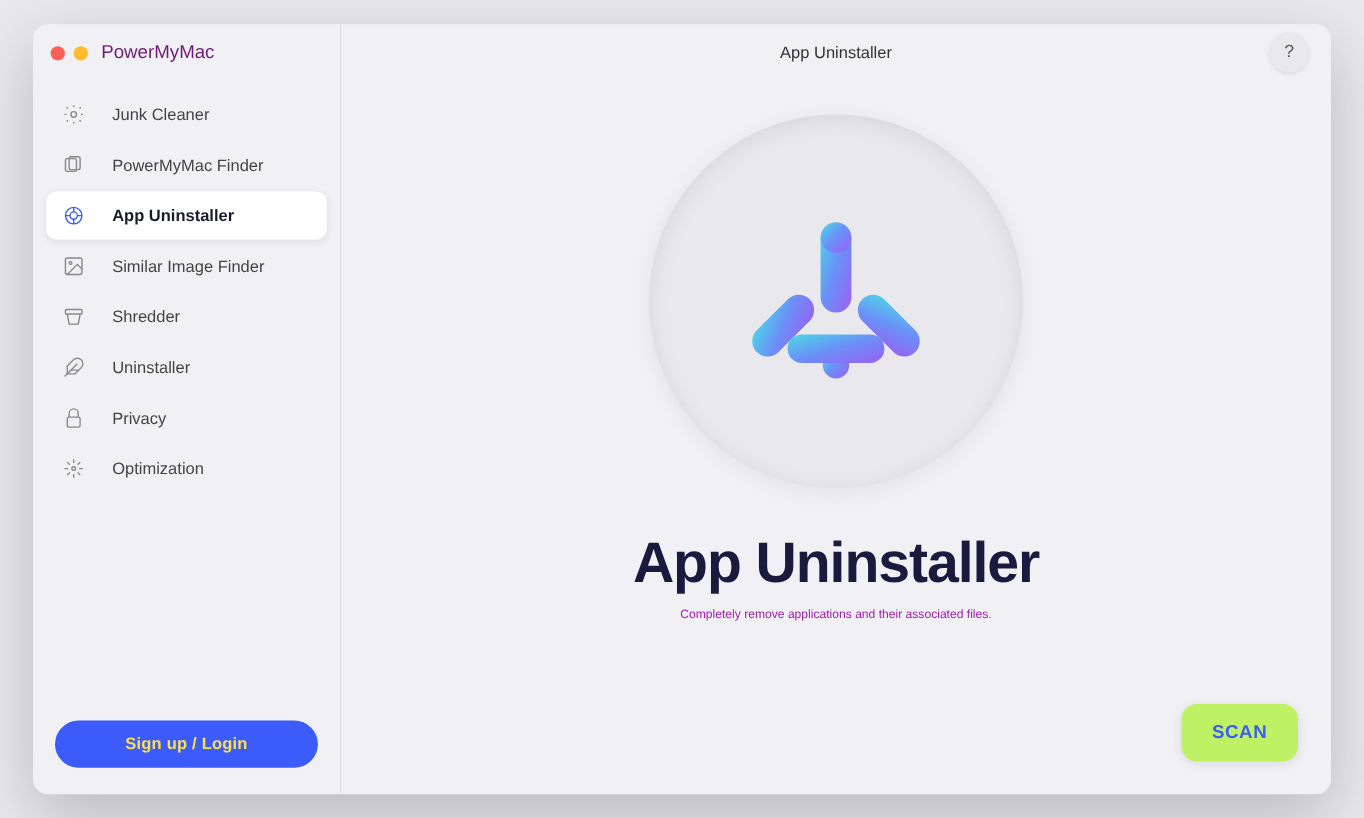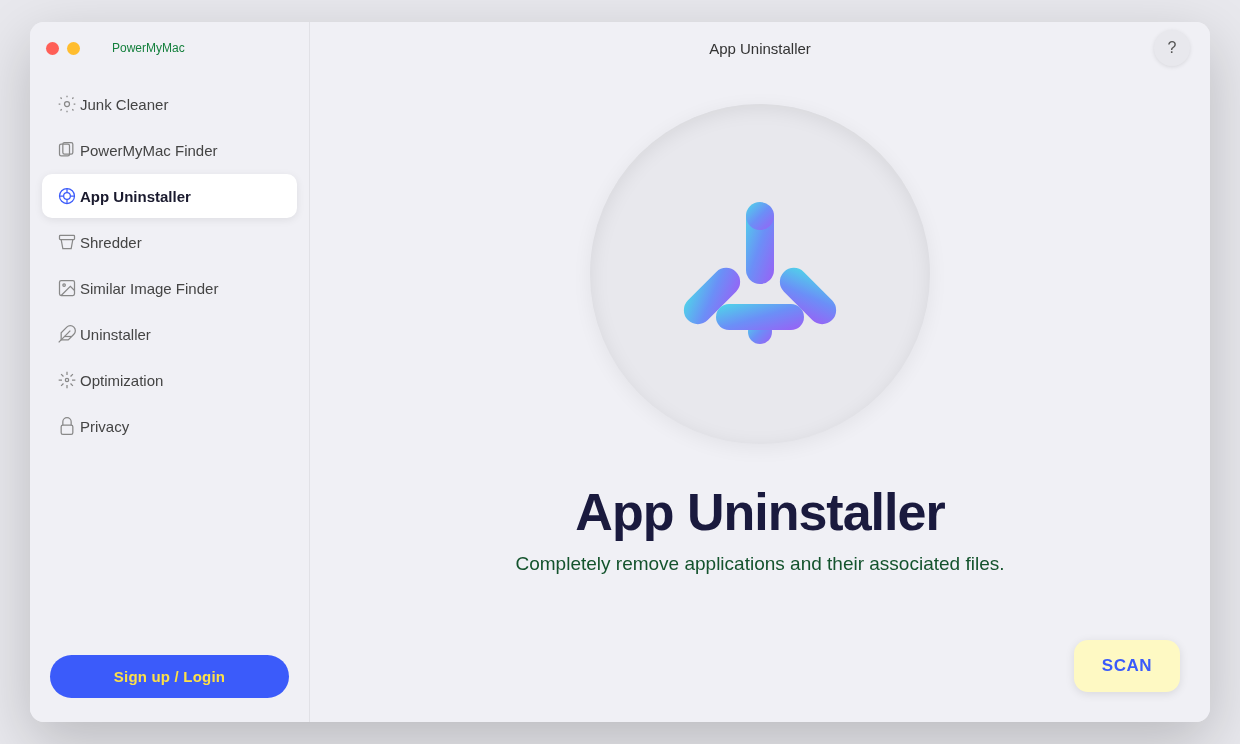--- a/index.html
+++ b/index.html
@@ -47,38 +47,38 @@
       width: 13px;
       height: 13px;
       border-radius: 50%;
       display: inline-block;
     }
 
     .traffic-red { background: #ff5f57; }
     .traffic-yellow { background: #ffbd2e; }
 
     .app-name {
-      color: #15803d;
-      font-size: 12px;
+      color: #701a75;
+      font-size: 17px;
       font-weight: 400;
-      margin-left: 24px;
+      margin-left: 4px;
     }
 
     .nav-list {
       flex: 1;
       padding: 8px 12px;
       display: flex;
       flex-direction: column;
       gap: 2px;
     }
 
     .nav-item {
       display: flex;
       align-items: center;
-      gap: 2px;
+      gap: 24px;
       padding: 11px 14px;
       border-radius: 10px;
       cursor: pointer;
       color: #444;
       font-size: 15px;
       font-weight: 400;
       transition: background 0.15s;
     }
 
     .nav-item.active {
@@ -198,30 +198,30 @@
     .feature-title {
       font-size: 52px;
       font-weight: 800;
       color: #1a1a3e;
       line-height: 1.1;
       letter-spacing: -1px;
     }
 
     .feature-desc {
       margin-top: 12px;
-      font-size: 19px;
-      color: #14532d;
+      font-size: 11px;
+      color: #a21caf;
       font-weight: 400;
     }
 
     .scan-btn {
       position: absolute;
       bottom: 30px;
       right: 30px;
-      background: #fef9c3;
+      background: #bef264;
       border: none;
       border-radius: 14px;
       padding: 16px 28px;
       font-size: 17px;
       font-weight: 700;
       color: #3b5bfa;
       cursor: pointer;
       box-shadow: 0 2px 10px rgba(0,0,0,0.1);
       letter-spacing: 0.5px;
     }
@@ -271,67 +271,67 @@
             <line x1="16" y1="12" x2="21" y2="12"></line>
           </svg>
         </span>
         <span>App Uninstaller</span>
       </div>
 
 
       <div class="nav-item">
         <span class="nav-icon">
           <svg viewBox="0 0 24 24" fill="none" stroke="#888" stroke-width="1.5">
-            <rect x="3" y="4" width="18" height="5" rx="1"></rect>
-            <path d="M5 9l2 11h3M19 9l-2 11h-3M9 20h6"></path>
-          </svg>
-        </span>
-        <span>Shredder</span>
-      </div>
-
-      <div class="nav-item">
-        <span class="nav-icon">
-          <svg viewBox="0 0 24 24" fill="none" stroke="#888" stroke-width="1.5">
             <rect x="3" y="3" width="18" height="18" rx="2"></rect>
             <circle cx="8.5" cy="8.5" r="1.5"></circle>
             <polyline points="21 15 16 10 5 21"></polyline>
           </svg>
         </span>
         <span>Similar Image Finder</span>
       </div>
 
       <div class="nav-item">
         <span class="nav-icon">
           <svg viewBox="0 0 24 24" fill="none" stroke="#888" stroke-width="1.5">
+            <rect x="3" y="4" width="18" height="5" rx="1"></rect>
+            <path d="M5 9l2 11h3M19 9l-2 11h-3M9 20h6"></path>
+          </svg>
+        </span>
+        <span>Shredder</span>
+      </div>
+
+      <div class="nav-item">
+        <span class="nav-icon">
+          <svg viewBox="0 0 24 24" fill="none" stroke="#888" stroke-width="1.5">
             <path d="M20.24 12.24a6 6 0 0 0-8.49-8.49L5 10.5V19h8.5l6.74-6.76z"></path>
             <line x1="16" y1="8" x2="2" y2="22"></line>
             <line x1="17.5" y1="15" x2="9" y2="15"></line>
           </svg>
         </span>
         <span>Uninstaller</span>
       </div>
 
       <div class="nav-item">
         <span class="nav-icon">
           <svg viewBox="0 0 24 24" fill="none" stroke="#888" stroke-width="1.5">
+            <rect x="5" y="11" width="14" height="11" rx="2"></rect>
+            <path d="M7 11V7a5 5 0 0 1 10 0v4"></path>
+          </svg>
+        </span>
+        <span>Privacy</span>
+      </div>
+
+      <div class="nav-item">
+        <span class="nav-icon">
+          <svg viewBox="0 0 24 24" fill="none" stroke="#888" stroke-width="1.5">
             <circle cx="12" cy="12" r="2"></circle>
             <path d="M12 2v4M12 18v4M4.93 4.93l2.83 2.83M16.24 16.24l2.83 2.83M2 12h4M18 12h4M4.93 19.07l2.83-2.83M16.24 7.76l2.83-2.83"></path>
           </svg>
         </span>
         <span>Optimization</span>
-      </div>
-
-      <div class="nav-item">
-        <span class="nav-icon">
-          <svg viewBox="0 0 24 24" fill="none" stroke="#888" stroke-width="1.5">
-            <rect x="5" y="11" width="14" height="11" rx="2"></rect>
-            <path d="M7 11V7a5 5 0 0 1 10 0v4"></path>
-          </svg>
-        </span>
-        <span>Privacy</span>
       </div>
 
     </div>
 
     <div class="sidebar-footer">
       <button class="signup-btn">Sign up / Login</button>
     </div>
   </div>
 
   <div class="main">

